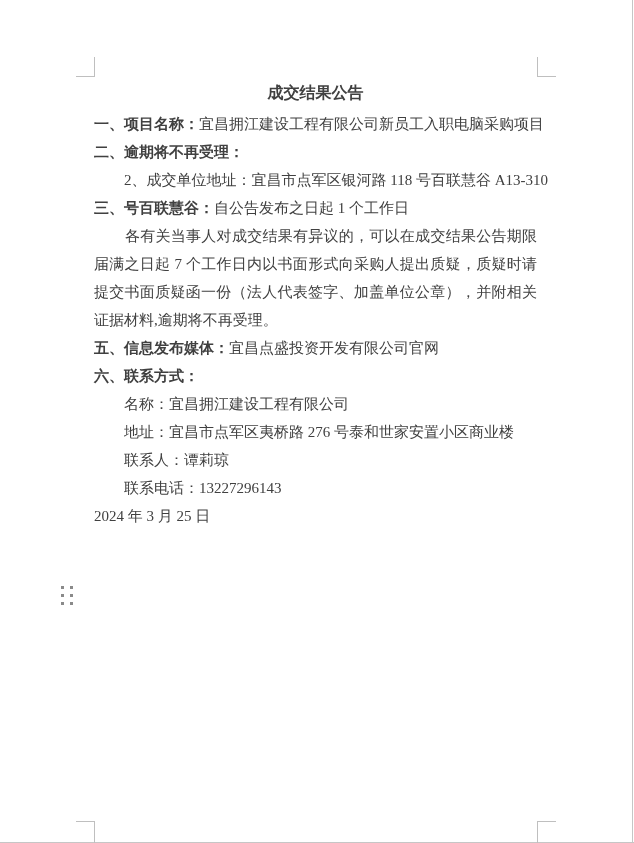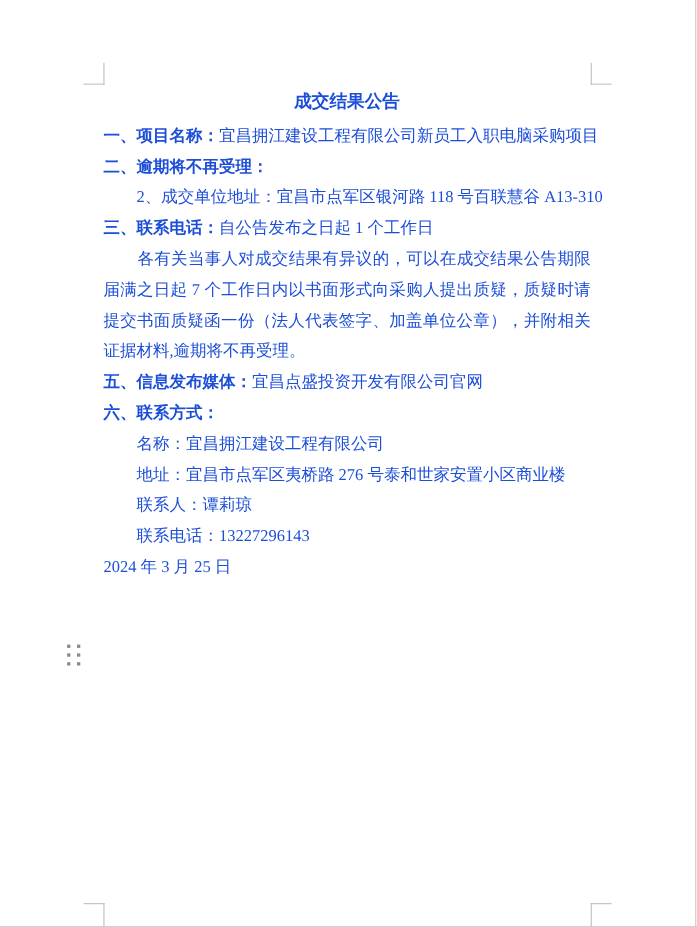--- a/index.html
+++ b/index.html
@@ -6,21 +6,21 @@
     margin: 0;
     padding: 0;
     background: #ffffff;
   }
   .page {
     position: relative;
     width: 634px;
     height: 843px;
     background: #ffffff;
     font-family: "Liberation Serif", "DejaVu Serif", serif;
-    color: #1d4ed8;
+    color: #404040;
     overflow: hidden;
   }
   
   .page-edge-right {
     position: absolute;
     left: 632px; top: 0;
     width: 1px; height: 843px;
     background: #c6c6c6;
   }
   .page-edge-bottom {
@@ -116,21 +116,21 @@
 
     <div class="line">
       <span class="b">一、项目名称：</span><span>宜昌拥江建设工程有限公司新员工入职电脑采购项目</span>
     </div>
 
     <div class="line b">二、逾期将不再受理：</div>
 
     <div class="line indent">2、成交单位地址：宜昌市点军区银河路 118 号百联慧谷 A13-310</div>
 
     <div class="line">
-      <span class="b">三、联系电话：</span><span>自公告发布之日起 1 个工作日</span>
+      <span class="b">三、号百联慧谷：</span><span>自公告发布之日起 1 个工作日</span>
     </div>
 
 
     <div class="para">各有关当事人对成交结果有异议的，可以在成交结果公告期限届满之日起 7 个工作日内以书面形式向采购人提出质疑，质疑时请提交书面质疑函一份（法人代表签字、加盖单位公章），并附相关证据材料,逾期将不再受理。</div>
 
     <div class="line">
       <span class="b">五、信息发布媒体：</span><span>宜昌点盛投资开发有限公司官网</span>
     </div>
 
     <div class="line b">六、联系方式：</div>

